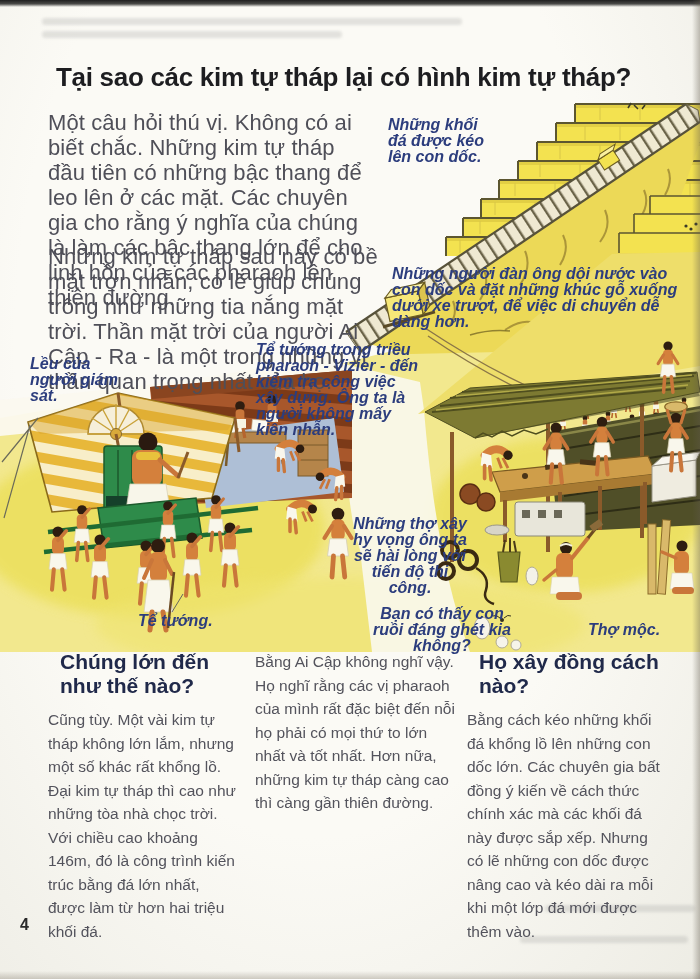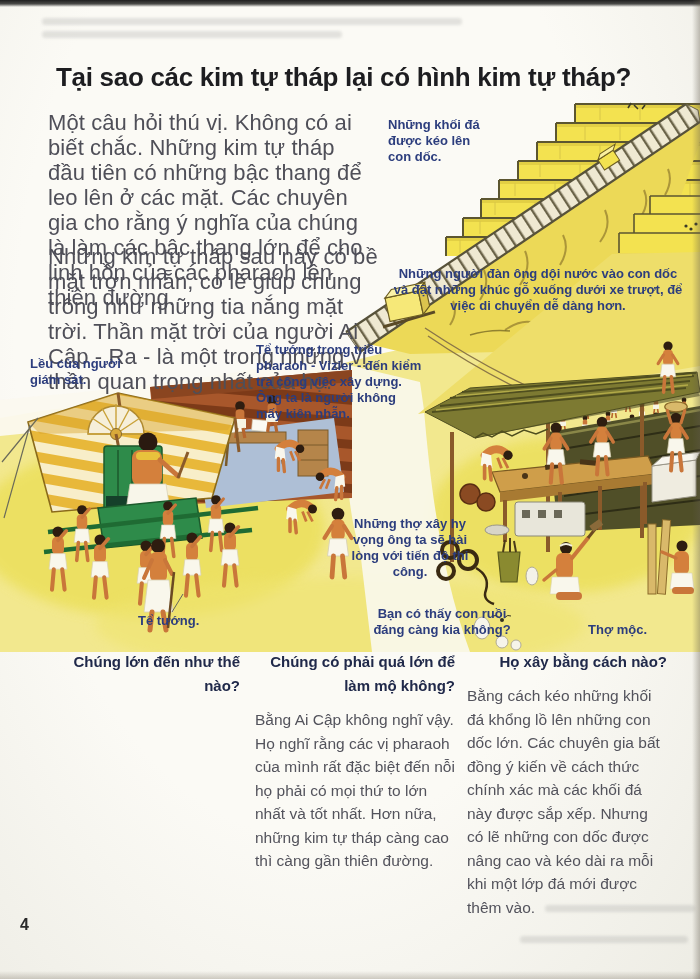--- a/index.html
+++ b/index.html
@@ -16,24 +16,24 @@
     background:linear-gradient(to top,rgba(110,100,85,.30),rgba(110,100,85,0));}
   .bleed{position:absolute;border-radius:4px;background:rgba(170,170,164,.30);filter:blur(1.6px);z-index:0;}
   .title{
     position:absolute;left:48px;top:54px;width:640px;z-index:2;margin:8px;
     font-size:26px;font-weight:bold;letter-spacing:-.3px;color:#1d1d20;
   }
   .intro{position:absolute;z-index:2;margin:0;font-size:22px;line-height:25px;color:#4f4f58;letter-spacing:.1px;}
   .p1{left:48px;top:110px;width:326px;}
   .p2{left:48px;top:244px;width:332px;}
   .illu{position:absolute;left:0;top:100px;z-index:1;}
-  .ann{position:absolute;z-index:3;font-size:13px;line-height:16px;font-weight:600;color:#2c3d7d;}
+  .ann{position:absolute;z-index:3;font-size:16px;line-height:16px;font-style:italic;font-weight:600;color:#2c3d7d;}
   .cols{position:absolute;left:0;top:0;z-index:2;}
   .col{position:absolute;top:650px;}
-  .col-h{margin:0 0 10px 0;font-size:15px;line-height:24px;font-weight:bold;color:#20294a;text-align:right;}
+  .col-h{margin:0 0 10px 12px;font-size:21px;line-height:24px;font-weight:bold;color:#20294a;}
   .col-b{margin:0;font-size:15.5px;line-height:23.5px;color:#53535c;}
   .pagenum{position:absolute;left:20px;top:916px;z-index:4;font-size:16px;font-weight:bold;color:#2a2a2a;}
   .wm{position:absolute;z-index:6;color:transparent;font-family:"DejaVu Serif", serif;
     -webkit-text-stroke:1.2px rgba(115,115,110,.6);}
   .wm1{left:143px;top:846px;font-size:95px;letter-spacing:2px;}
   .wm2{left:224px;top:916px;font-size:43px;letter-spacing:1px;-webkit-text-stroke:1.1px rgba(125,125,120,.65);}
 </style>
 </head>
 <body>
 
@@ -340,38 +340,38 @@
 
     <use href="#wkr" transform="translate(668,246) scale(1.1)"></use>
 
     <g transform="translate(502,520)">
       <circle cx="0" cy="0" r="2" fill="#33301e"></circle>
       <path d="M-2,-2 q-4,-4 -7,-2 M2,-2 q4,-4 7,-2" stroke="#33301e" stroke-width="1" fill="none"></path>
     </g>
   </svg>
 
   <div class="ann" style="left:388px;top:117px;width:100px">Những khối đá được kéo lên con dốc.</div>
-  <div class="ann" style="left:392px;top:266px;width:292px;text-align:center">Những người đàn ông dội nước vào con dốc và đặt những khúc gỗ xuống dưới xe trượt, để việc di chuyển dễ dàng hơn.</div>
+  <div class="ann" style="left:392px;top:266px;width:292px;">Những người đàn ông dội nước vào con dốc và đặt những khúc gỗ xuống dưới xe trượt, để việc di chuyển dễ dàng hơn.</div>
   <div class="ann" style="left:256px;top:342px;width:168px;">Tể tướng trong triều pharaoh - Vizier - đến kiểm tra công việc xây dựng. Ông ta là người không mấy kiên nhẫn.</div>
   <div class="ann" style="left:30px;top:356px;width:92px">Lều của người giám sát.</div>
   <div class="ann" style="left:350px;top:516px;width:120px;text-align:center">Những thợ xây hy vọng ông ta sẽ hài lòng với tiến độ thi công.</div>
   <div class="ann" style="left:138px;top:613px;width:80px">Tể tướng.</div>
-  <div class="ann" style="left:366px;top:606px;width:152px;text-align:center">Bạn có thấy con ruồi đáng càng kia không?</div>
+  <div class="ann" style="left:366px;top:606px;width:152px;text-align:center">Bạn có thấy con ruồi đáng ghét kia không?</div>
   <div class="ann" style="left:588px;top:622px;width:80px">Thợ mộc.</div>
 
   <div class="cols">
     <div class="col" style="left:48px;width:192px">
       <h2 class="col-h">Chúng lớn đến như thế nào?</h2>
+      <p class="col-b">Cũng tùy. Một vài kim tự tháp không lớn lắm, nhưng một số khác rất khổng lồ. Đại kim tự tháp thì cao như những tòa nhà chọc trời. Với chiều cao khoảng 146m, đó là công trình kiến trúc bằng đá lớn nhất, được làm từ hơn hai triệu khối đá.</p>
     </div>
     <div class="col" style="left:255px;width:200px">
-      <h2 class="col-h">Chúng có phải quá lớn để làm mộ không?</h2>
       <p class="col-b">Bằng Ai Cập không nghĩ vậy. Họ nghĩ rằng các vị pharaoh của mình rất đặc biệt đến nỗi họ phải có mọi thứ to lớn nhất và tốt nhất. Hơn nữa, những kim tự tháp càng cao thì càng gần thiên đường.</p>
     </div>
     <div class="col" style="left:467px;width:200px">
-      <h2 class="col-h">Họ xây bằng cách nào?</h2>
+      <h2 class="col-h">Họ xây đồng cách nào?</h2>
       <p class="col-b">Bằng cách kéo những khối đá khổng lồ lên những con dốc lớn. Các chuyên gia bất đồng ý kiến về cách thức chính xác mà các khối đá này được sắp xếp. Nhưng có lẽ những con dốc được nâng cao và kéo dài ra mỗi khi một lớp đá mới được thêm vào.</p>
     </div>
   </div>
 
   <div class="pagenum">4</div>
 
 
 </div>
 
 </body></html>

